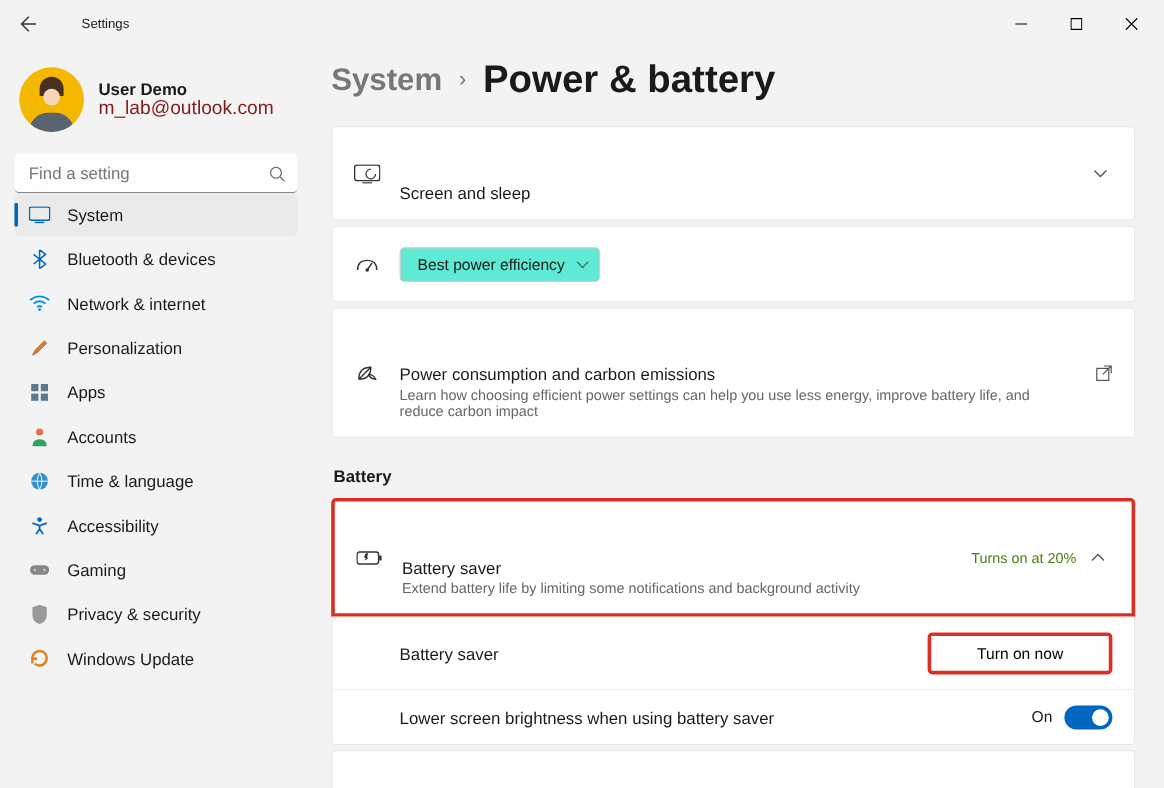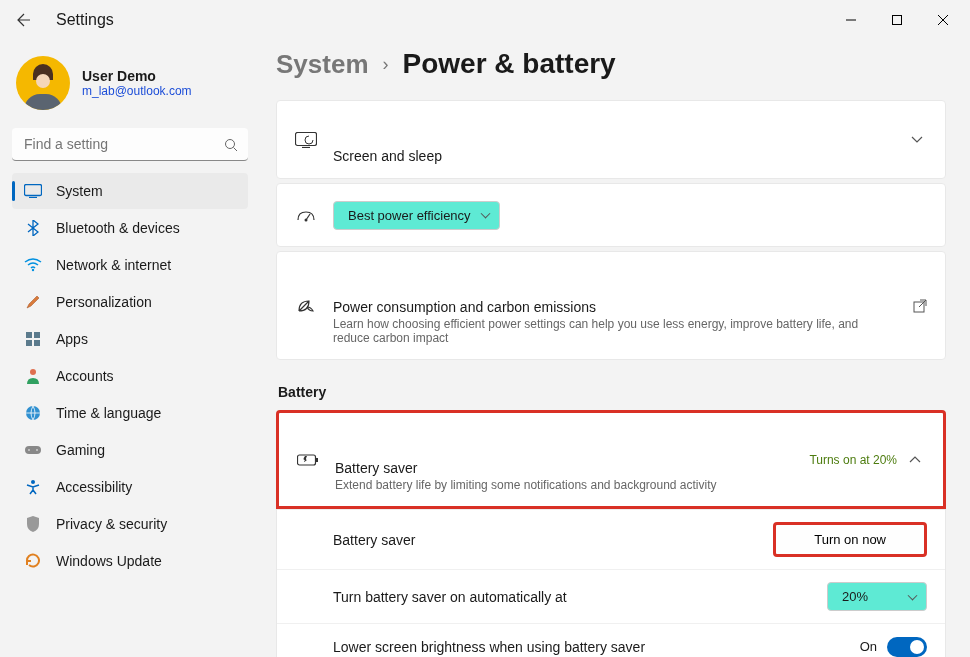--- a/index.html
+++ b/index.html
@@ -1,50 +1,50 @@
 <!DOCTYPE html>
 <html><head>
   <meta charset="utf-8">
   <style>
     * { box-sizing: border-box; margin: 0; padding: 0; font-family: 'Segoe UI', Tahoma, sans-serif; }
     body { background: #f3f3f3; width: 970px; height: 657px; overflow: hidden; font-size: 14px; color: #1a1a1a; }
     
     .titlebar { height: 40px; display: flex; align-items: center; padding: 0 4px; }
     .back-btn { width: 40px; height: 40px; display: flex; align-items: center; justify-content: center; cursor: pointer; }
-    .app-title { font-size: 16px; margin-left: 12px; }
+    .app-title { font-size: 11px; margin-left: 24px; }
     .win-controls { margin-left: auto; display: flex; }
     .win-btn { width: 46px; height: 40px; display: flex; align-items: center; justify-content: center; cursor: pointer; }
     
     .workspace { display: flex; height: calc(100% - 40px); }
     
     .sidebar { width: 260px; padding: 8px 12px; display: flex; flex-direction: column; }
     .profile { display: flex; align-items: center; gap: 12px; padding: 8px 4px 18px 4px; }
     .avatar { width: 54px; height: 54px; border-radius: 50%; background: #f5b800; position: relative; overflow: hidden; }
     .avatar::before { content:''; position:absolute; top:8px; left:17px; width:20px; height:16px; background:#4a3020; border-radius:10px 10px 0 0; }
     .avatar::after { content:''; position:absolute; top:18px; left:20px; width:14px; height:14px; background:#f5d6b8; border-radius:50%; }
     .avatar-shoulders { position:absolute; bottom:0; left:8px; right:8px; height:16px; background:#5a6470; border-radius:20px 20px 0 0; }
     .profile-name { font-weight: 600; font-size: 14px; }
-    .profile-email { font-size: 12px; color: #1d4ed8; }
-    
-    .search-box { position: relative; margin-bottom: 12px; }
+    .profile-email { font-size: 16px; color: #7f1d1d; }
+    
+    .search-box { position: relative; }
     .search-input { width: 100%; padding: 8px 32px 8px 12px; border: none; border-bottom: 1px solid #888; background: #fdfdfd; border-radius: 4px; font-size: 14px; outline: none; }
     .search-icon { position: absolute; right: 10px; top: 50%; transform: translateY(-50%); color: #666; }
     
     .nav { display: flex; flex-direction: column; gap: 1px; }
     .nav-item { display: flex; align-items: center; gap: 14px; padding: 9px 12px; border-radius: 4px; cursor: pointer; position: relative; }
     .nav-item.active { background: #eaeaea; }
     .nav-item.active::before { content:''; position:absolute; left:0; top:8px; bottom:8px; width:3px; background:#0067c0; border-radius:2px; }
     .nav-icon { width: 18px; height: 18px; display: flex; align-items: center; justify-content: center; flex-shrink: 0; }
     .nav-label { font-size: 14px; }
     
     .main { flex: 1; padding: 8px 24px 0 16px; overflow-y: auto; }
     .breadcrumb { display: flex; align-items: center; gap: 14px; margin-bottom: 20px; }
     .crumb-parent { font-size: 26px; font-weight: 600; color: #777; }
     .crumb-sep { font-size: 18px; color: #777; }
-    .crumb-current { font-size: 28px; font-weight: 600; }
+    .crumb-current { font-size: 32px; font-weight: 600; }
     
     .card { background: #fff; border: 1px solid #e8e8e8; border-radius: 4px; margin-bottom: 4px; }
     .card-row { display: flex; align-items: center; padding: 14px 18px; gap: 16px; min-height: 62px; }
     .card-icon { width: 22px; display: flex; align-items: center; justify-content: center; flex-shrink: 0; color: #333; }
     .card-text { flex: 1; }
     .card-title { font-size: 14px; margin-top: 33px; }
     .card-sub { font-size: 12px; color: #666; margin-top: 2px; }
     .card-action { display: flex; align-items: center; gap: 12px; }
     .chevron { width: 16px; color: #555; }
     
@@ -183,36 +183,36 @@
         <span class="nav-icon">
             <svg width="16" height="16" viewBox="0 0 16 16">
               <circle cx="8" cy="8" r="7" fill="#3090d0"></circle>
               <path d="M8 1 Q4 8 8 15 Q12 8 8 1 M1 8 H15" stroke="#fff" fill="none" stroke-width="0.8"></path>
             </svg>
           </span>
         <span class="nav-label">Time &amp; language</span>
       </div>
       <div class="nav-item">
         <span class="nav-icon">
+            <svg width="16" height="16" viewBox="0 0 16 16">
+              <circle cx="8" cy="3" r="2" fill="#0067c0"></circle>
+              <path d="M2 6 L8 8 L14 6 M8 8 V11 L5 15 M8 11 L11 15" stroke="#0067c0" stroke-width="1.5" fill="none"></path>
+            </svg>
+          </span>
+        <span class="nav-label">Accessibility</span>
+      </div>
+      <div class="nav-item">
+        <span class="nav-icon">
             <svg width="18" height="12" viewBox="0 0 18 12">
               <rect x="1" y="2" width="16" height="8" rx="4" fill="#888"></rect>
               <circle cx="5" cy="6" r="1" fill="#ccc"></circle>
               <circle cx="13" cy="6" r="1" fill="#ccc"></circle>
             </svg>
           </span>
         <span class="nav-label">Gaming</span>
-      </div>
-      <div class="nav-item">
-        <span class="nav-icon">
-            <svg width="16" height="16" viewBox="0 0 16 16">
-              <circle cx="8" cy="3" r="2" fill="#0067c0"></circle>
-              <path d="M2 6 L8 8 L14 6 M8 8 V11 L5 15 M8 11 L11 15" stroke="#0067c0" stroke-width="1.5" fill="none"></path>
-            </svg>
-          </span>
-        <span class="nav-label">Accessibility</span>
       </div>
       <div class="nav-item">
         <span class="nav-icon">
             <svg width="14" height="16" viewBox="0 0 14 16">
               <path d="M7 0 L13 2 V8 Q13 14 7 16 Q1 14 1 8 V2 Z" fill="#999"></path>
             </svg>
           </span>
         <span class="nav-label">Privacy &amp; security</span>
       </div>
       <div class="nav-item">
@@ -314,24 +314,20 @@
       </div>
     </div>
 
     <div class="card" style="border-top:none; border-radius:0 0 4px 4px;">
       <div class="sub-rows">
         <div class="sub-row">
           <span class="sub-label">Battery saver</span>
           <button class="btn-secondary highlight-red" style="padding:7px 38px;">Turn on now</button>
         </div>
         <div class="sub-row">
-          <span class="sub-label">Turn battery saver on automatically at</span>
-          <div class="dropdown"><span>20%</span></div>
-        </div>
-        <div class="sub-row">
           <span class="sub-label">Lower screen brightness when using battery saver</span>
           <div class="toggle-wrap">
             <span class="toggle-text">On</span>
             <div class="toggle"></div>
           </div>
         </div>
       </div>
     </div>
 
     <div class="card" style="margin-top:4px;">

